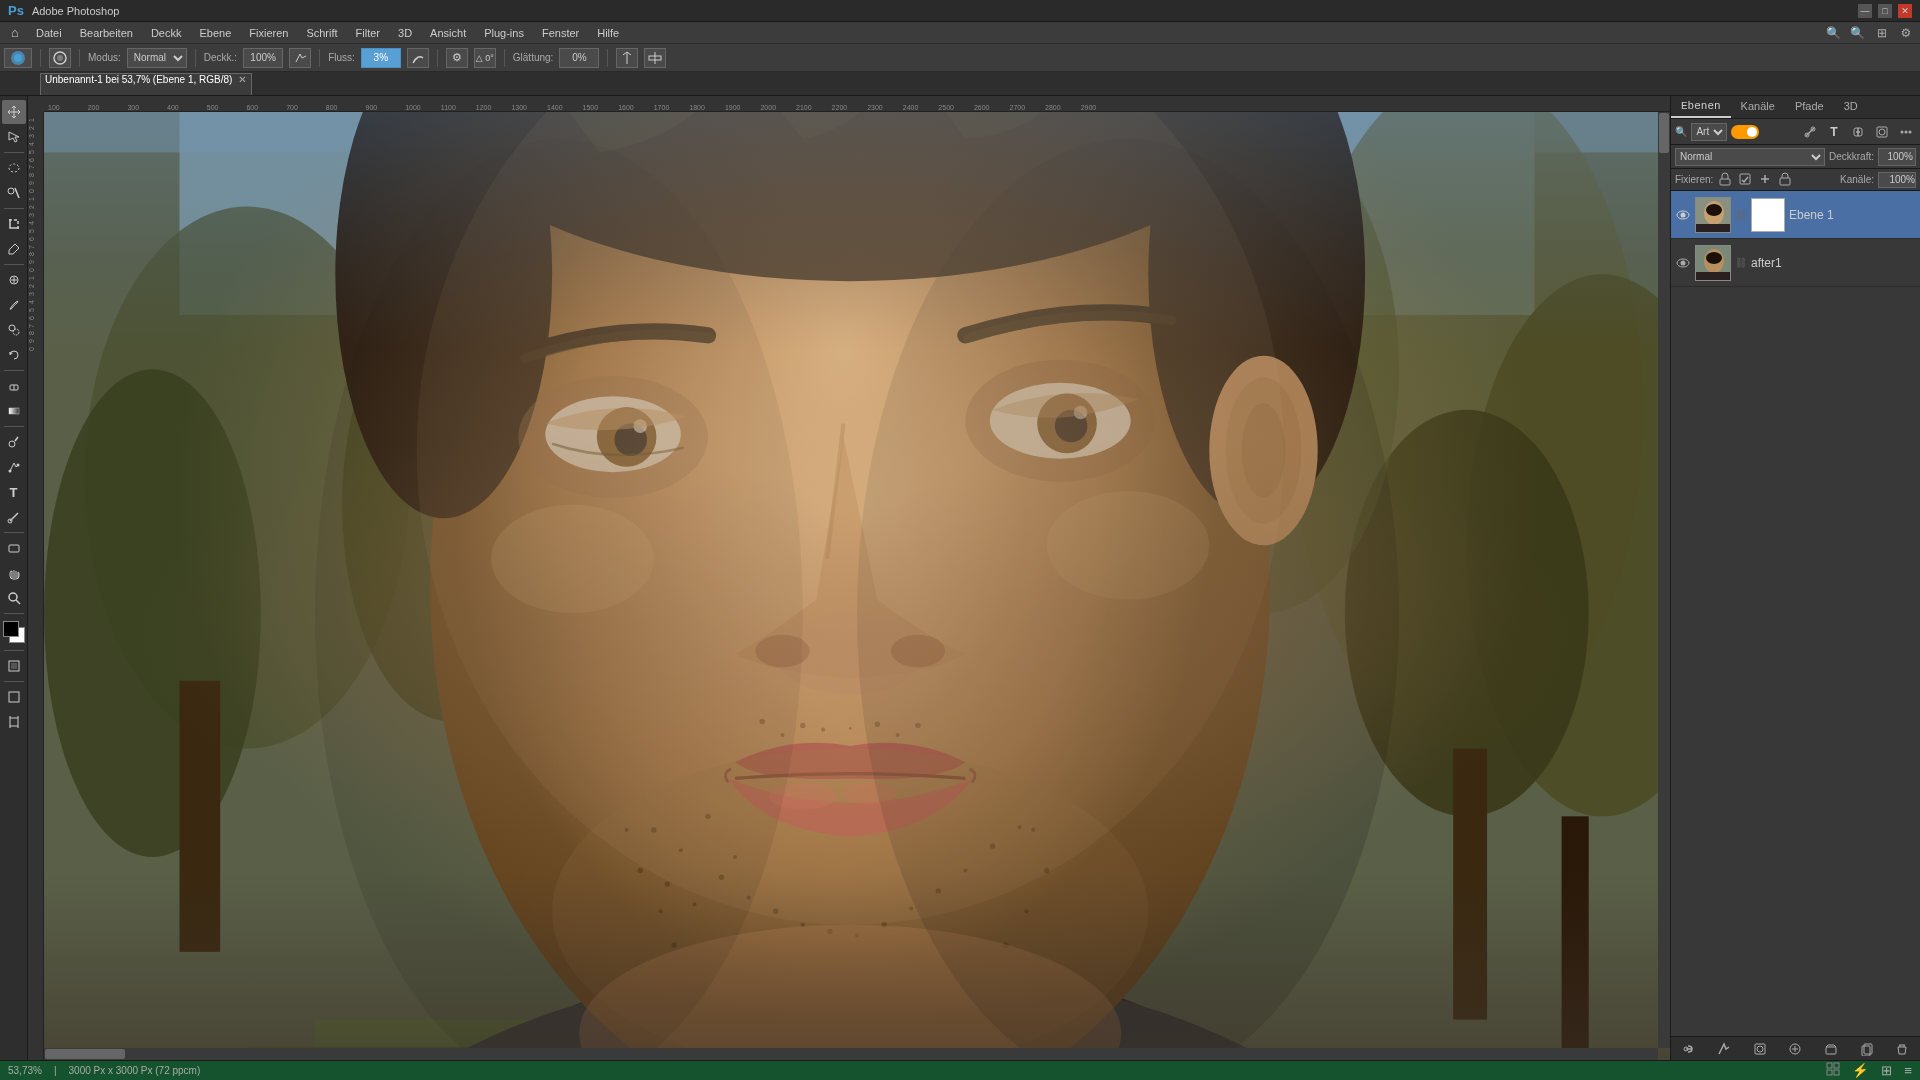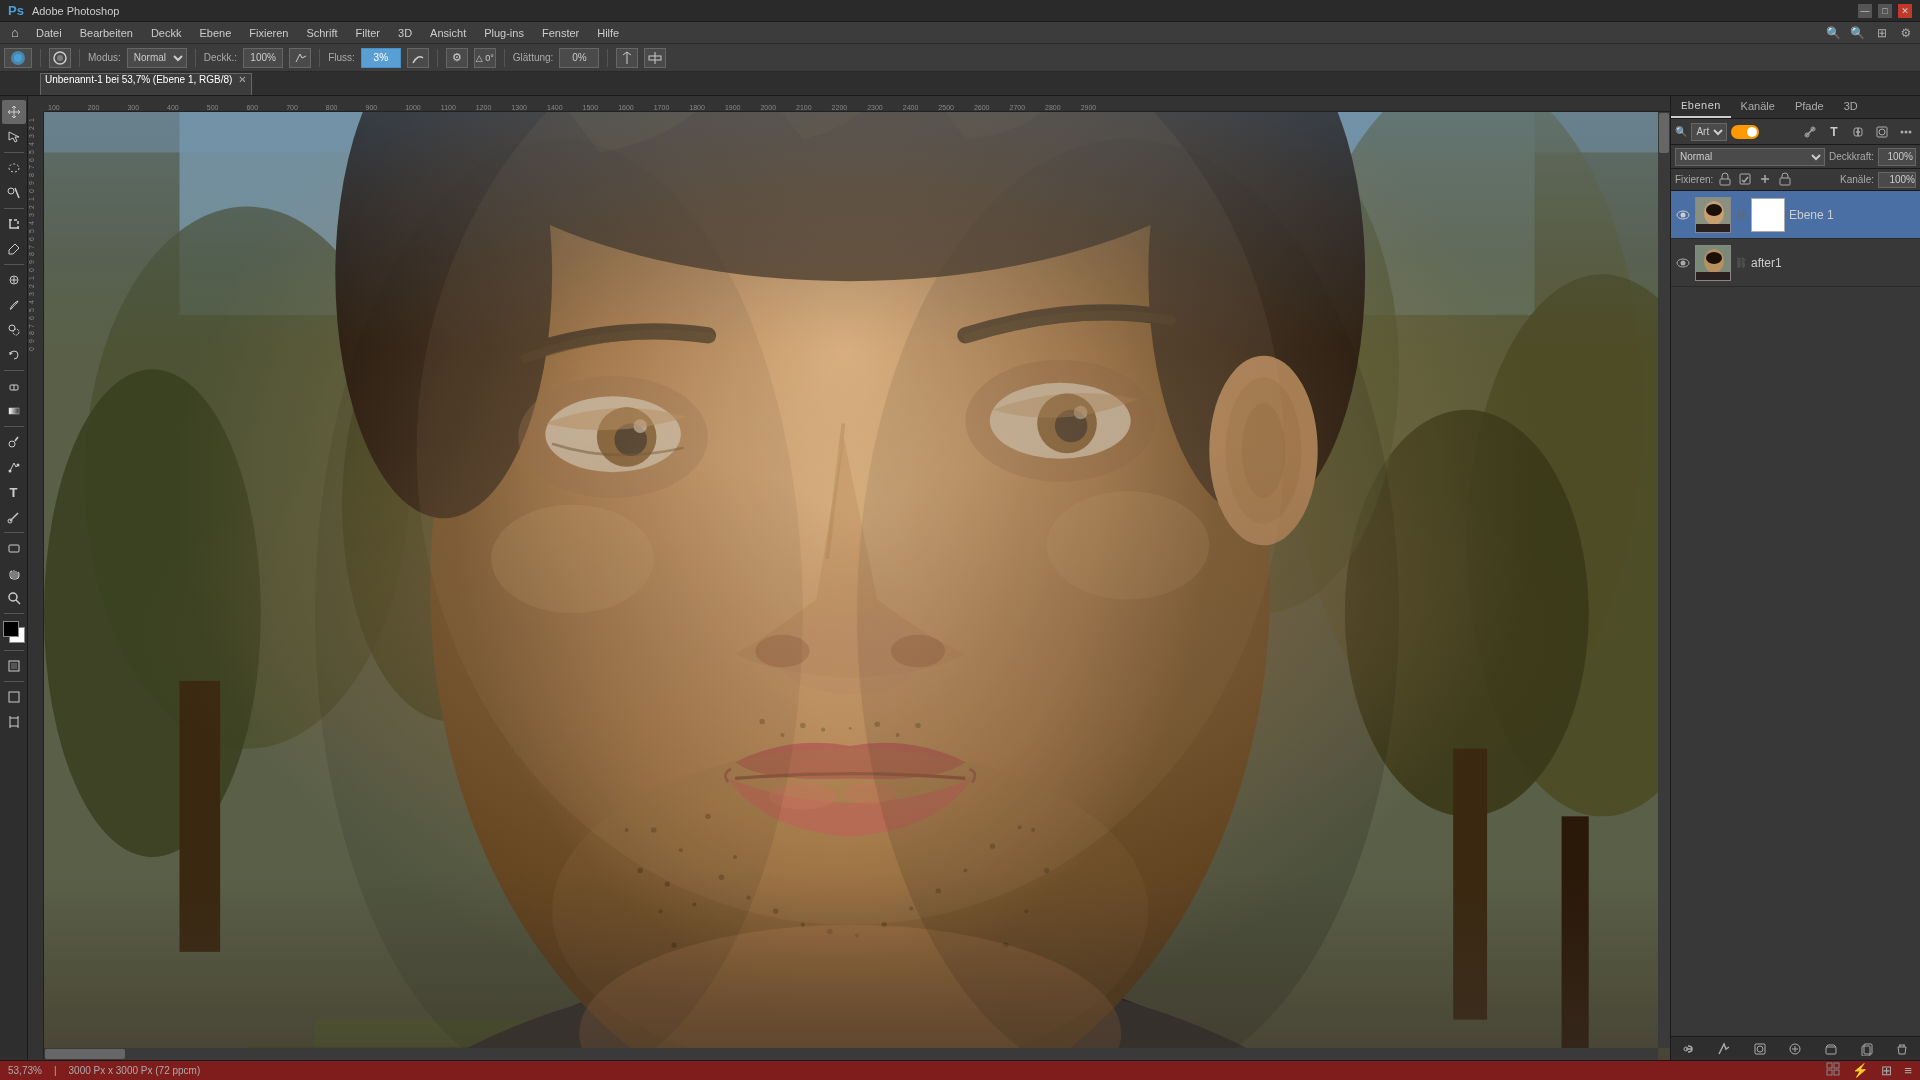--- a/index.html
+++ b/index.html
@@ -485,21 +485,21 @@
       border: none;
       color: #aaa;
       cursor: pointer;
       font-size: 12px;
       display: flex; align-items: center; justify-content: center;
     }
 
     
     #status-bar {
       height: 20px;
-      background: #7f1d1d;
+      background: #14532d;
       display: flex;
       align-items: center;
       padding: 0 8px;
       border-top: 1px solid #1a1a1a;
       font-size: 10px;
       color: #aaa;
       gap: 12px;
     }
 
     

